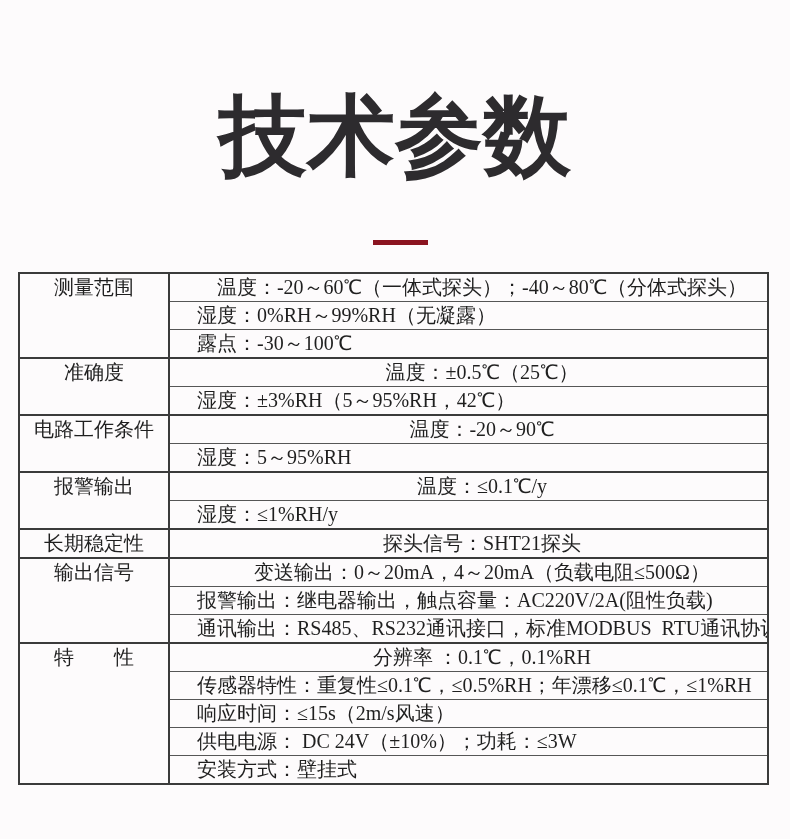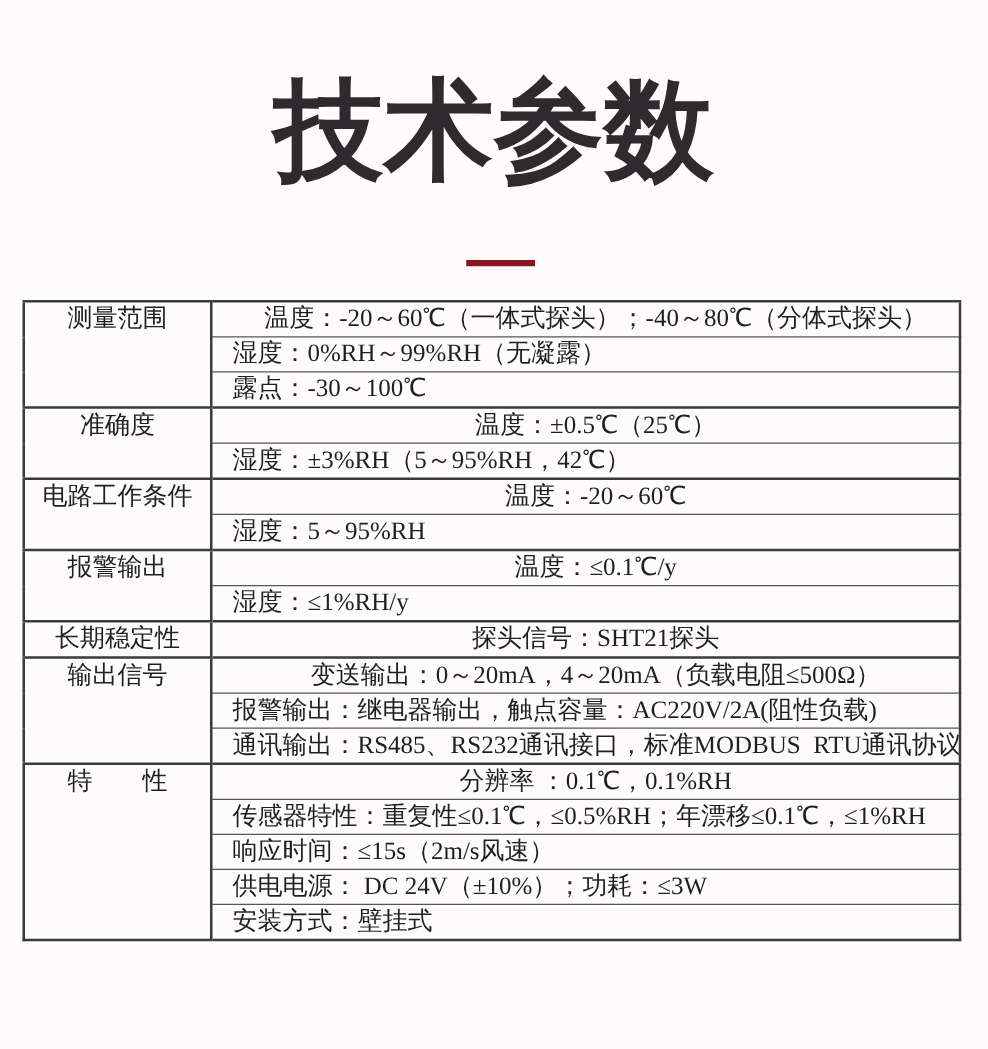--- a/index.html
+++ b/index.html
@@ -7,21 +7,21 @@
     padding: 0;
   }
   body {
     width: 790px;
     height: 839px;
     background: #fdfbfc;
     font-family: "Liberation Serif", serif;
     overflow: hidden;
   }
   .header {
-    padding-top: 60px;
+    padding-top: 92px;
   }
   .page-title {
     margin: 0;
     text-align: center;
     font-family: "Liberation Sans", sans-serif;
     font-weight: bold;
     font-size: 88px;
     line-height: 1;
     color: #2d2b2e;
     letter-spacing: 0px;
@@ -46,21 +46,21 @@
     padding: 0;
     font-weight: normal;
     line-height: 27px;
   }
   .spec-table th.cat-cell {
     text-align: center;
     vertical-align: top;
     border-right: 2px solid #3b3b3b;
   }
   .spec-table td.val-cell {
-    padding-left: 16px;
+    padding-left: 27px;
     white-space: pre;
     overflow: hidden;
     border-top: 1px solid #565656;
     text-align: left;
   }
   .spec-table tr.sec-start > th,
   .spec-table tr.sec-start > td {
     border-top: 2px solid #3b3b3b;
     text-align: center;
   }
@@ -94,21 +94,21 @@
     <tr class="sec-start">
       <th class="cat-cell" rowspan="2">准确度</th>
       <td class="val-cell">温度：±0.5℃（25℃）</td>
     </tr>
     <tr>
       <td class="val-cell">湿度：±3%RH（5～95%RH，42℃）</td>
     </tr>
 
     <tr class="sec-start">
       <th class="cat-cell" rowspan="2">电路工作条件</th>
-      <td class="val-cell">温度：-20～60℃</td>
+      <td class="val-cell">温度：-20～90℃</td>
     </tr>
     <tr>
       <td class="val-cell">湿度：5～95%RH</td>
     </tr>
 
     <tr class="sec-start">
       <th class="cat-cell" rowspan="2">报警输出</th>
       <td class="val-cell">温度：≤0.1℃/y</td>
     </tr>
     <tr>

